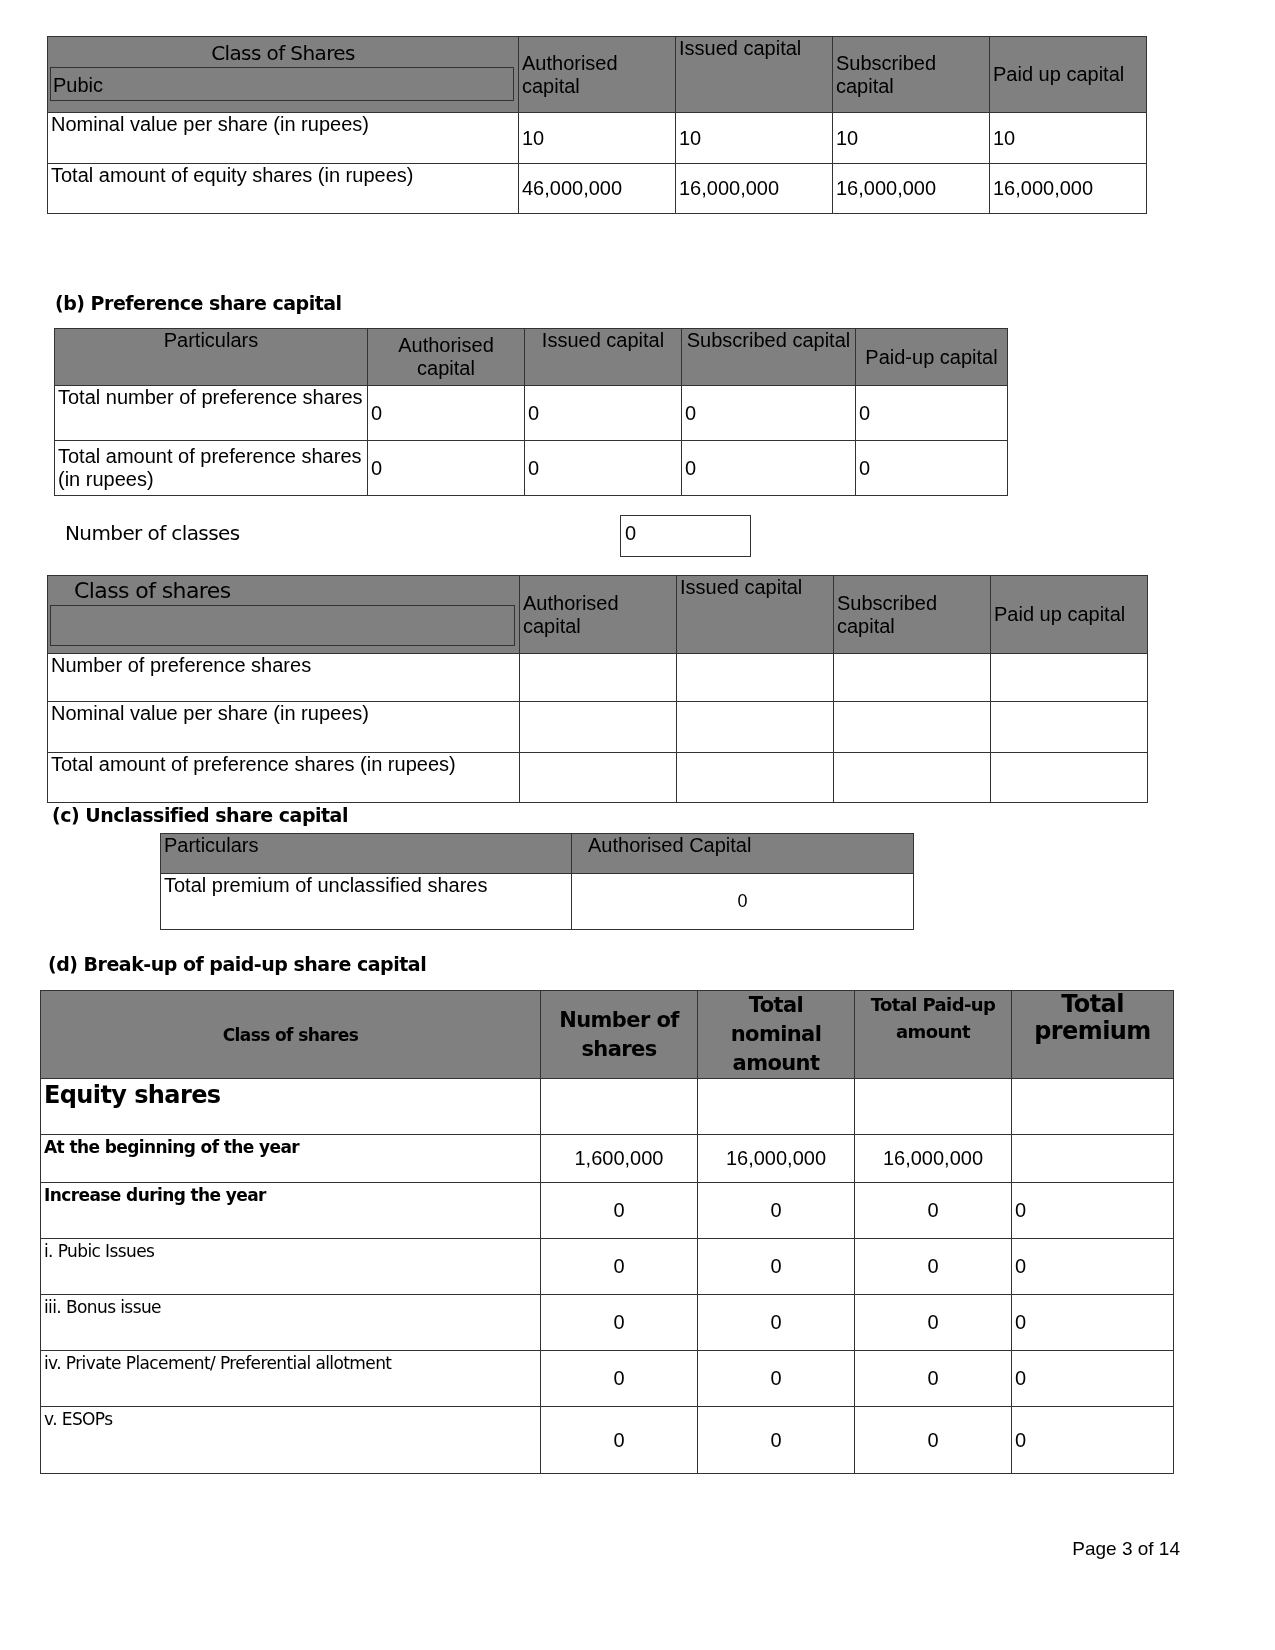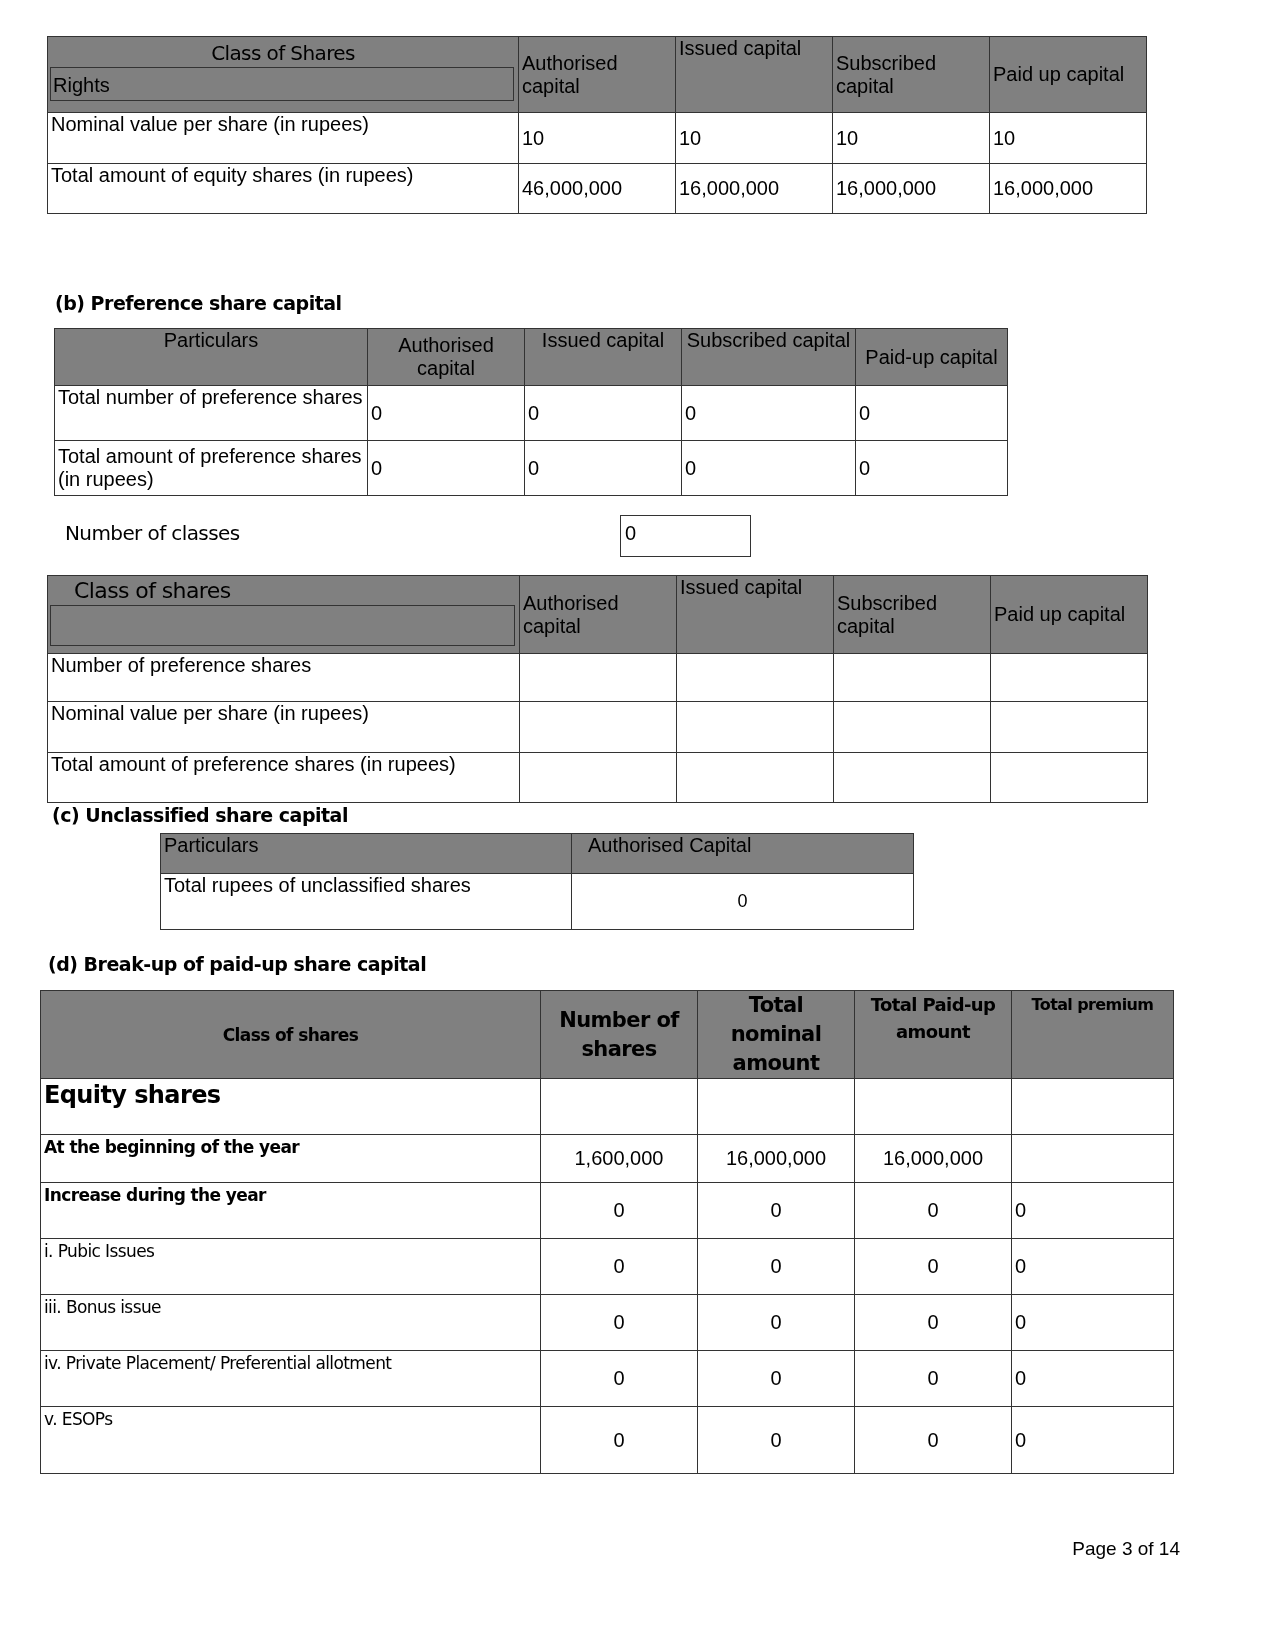--- a/index.html
+++ b/index.html
@@ -28,21 +28,21 @@
       <col style="width:471px">
       <col style="width:157px">
       <col style="width:157px">
       <col style="width:157px">
       <col style="width:157px">
     </colgroup>
   <tbody>
       <tr style="height:76px;">
     <th style="padding:0;">
       <div class="hdr-center calibri" style="padding-top:4px; font-size:20px;">Class of Shares</div>
-      <div class="inner-box">Rights</div>
+      <div class="inner-box">Pubic</div>
     </th>
     <th style="text-align:left; vertical-align:middle;"><span>Authorised capital</span></th>
     <th style="text-align:left; vertical-align:top;"><span>Issued capital</span></th>
     <th style="text-align:left; vertical-align:middle;"><span>Subscribed capital</span></th>
     <th style="text-align:left; vertical-align:middle;"><span>Paid up capital</span></th>
   </tr>
   <tr style="height:51px;">
     <td>Nominal value per share (in rupees)</td>
     <td class="val">10</td>
     <td class="val">10</td>
@@ -146,21 +146,21 @@
   <colgroup>
       <col style="width:411px">
       <col style="width:342px">
     </colgroup>
   <tbody>
       <tr style="height:40px;">
     <th style="text-align:left;"><span>Particulars</span></th>
     <th style="text-align:left; padding-left:16px;"><span>Authorised Capital</span></th>
   </tr>
   <tr style="height:56px;">
-    <td>Total rupees of unclassified shares</td>
+    <td>Total premium of unclassified shares</td>
     <td class="val center" style="font-size:18px;">0</td>
   </tr>
 </tbody>
   </table>
 
 <div class="abs section-title" style="left:48px; top:953px;">(d) Break-up of paid-up share capital</div>
 
 <table id="tbl-d" style="left:40px; top:990px; width:1133px;">
   <colgroup>
       <col style="width:500px">
@@ -168,21 +168,21 @@
       <col style="width:157px">
       <col style="width:157px">
       <col style="width:162px">
     </colgroup>
   <tbody>
       <tr style="height:64px;">
     <th class="calibri" style="text-align:center; vertical-align:middle; font-size:17px; font-weight:bold;"><span>Class of shares</span></th>
     <th class="calibri" style="text-align:center; vertical-align:middle; font-size:21px; font-weight:bold; line-height:29px;"><span>Number of shares</span></th>
     <th class="calibri" style="text-align:center; vertical-align:middle; font-size:21px; font-weight:bold; line-height:29px;"><span>Total nominal amount</span></th>
     <th class="calibri" style="text-align:center; vertical-align:top; font-size:18px; font-weight:bold; line-height:27px;"><span>Total Paid-up amount</span></th>
-    <th class="calibri" style="text-align:center; vertical-align:top; font-size:16px; font-weight:bold; line-height:27px;"><span>Total premium</span></th>
+    <th class="calibri" style="text-align:center; vertical-align:top; font-size:24px; font-weight:bold; line-height:27px;"><span>Total premium</span></th>
   </tr>
   <tr style="height:56px;">
     <td class="calibri" style="font-size:24px; font-weight:bold; padding-top:2px;">Equity shares</td>
     <td></td>
     <td></td>
     <td></td>
     <td></td>
   </tr>
   <tr style="height:48px;">
     <td class="calibri lbl" style="font-weight:bold; padding-top:2px;">At the beginning of the year</td>

